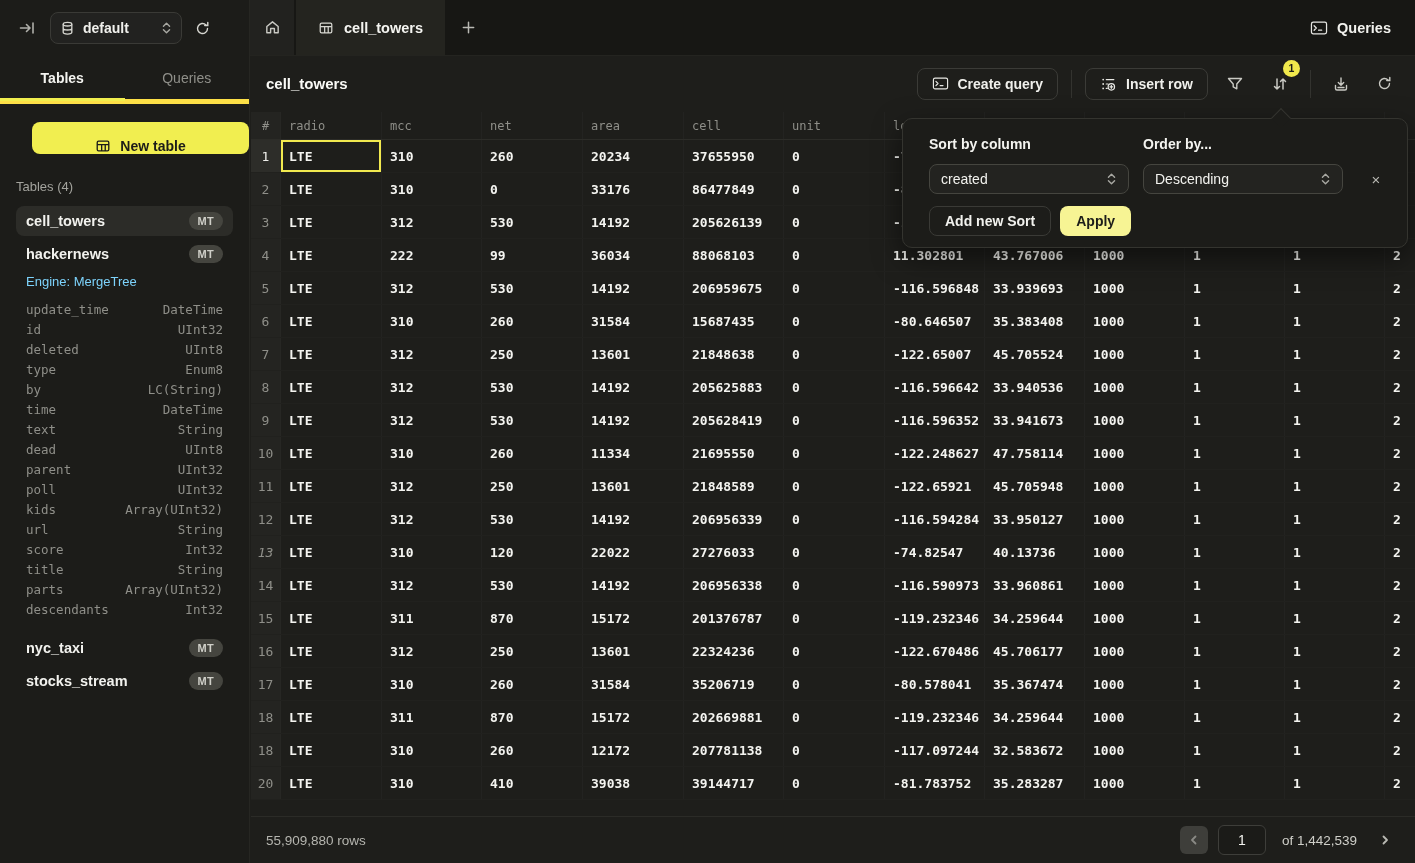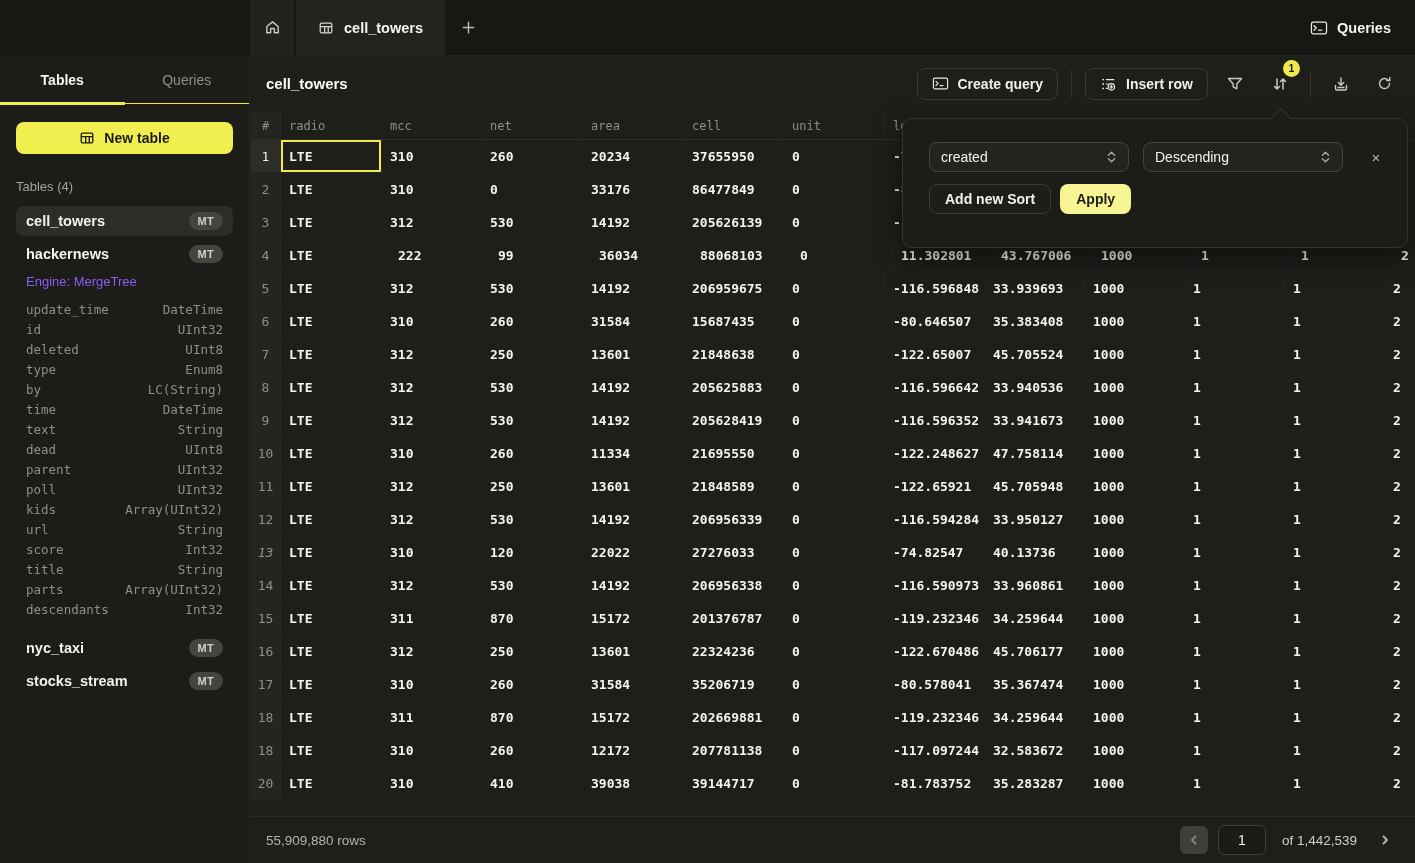--- a/index.html
+++ b/index.html
@@ -20,37 +20,37 @@
   .tb-refresh{margin-left:12px;cursor:pointer;}
   .tabstrip{position:absolute;left:250px;top:0;right:0;height:56px;background:#171714;display:flex;align-items:stretch;border-bottom:1px solid #242420;}
   .home-tab{width:44px;display:flex;align-items:center;justify-content:center;background:#22221f;cursor:pointer;}
   .tab{display:flex;align-items:center;gap:10px;padding:0 22px;background:#24241f;margin-left:2px;cursor:pointer;}
   .tab .tab-label{font-size:14.5px;font-weight:700;color:#f4f4f0;}
   .tab-plus{width:46px;display:flex;align-items:center;justify-content:center;cursor:pointer;}
   .queries-btn{position:absolute;right:24px;top:0;height:56px;display:flex;align-items:center;gap:9px;cursor:pointer;}
   .queries-btn span{font-size:14.5px;font-weight:700;color:#f2f2ee;}
   
   .sidebar{position:absolute;left:0;top:56px;width:250px;bottom:0;background:#1c1c19;border-right:1px solid #262622;}
-  .side-tabs{height:48px;display:flex;border-bottom:1px solid #fde047;}
+  .side-tabs{height:48px;display:flex;border-bottom:5px solid #fde047;}
   .side-tab{flex:1;display:flex;align-items:center;justify-content:center;font-size:14px;color:#8f8f89;cursor:pointer;position:relative;}
   .side-tab.active{color:#f4f4f0;font-weight:700;}
   .side-tab.active::after{content:"";position:absolute;left:0;right:0;bottom:-2px;height:3px;background:#f1ee4e;}
   .side-body{padding:18px 16px 0 16px;}
-  .new-table-btn{height:32px;width:100%;background:#f1ee50;border:none;border-radius:8px;display:flex;align-items:center;justify-content:center;gap:9px;cursor:pointer;}
+  .new-table-btn{height:32px;width:100%;background:#f1ee50;border:none;border-radius:8px;display:flex;align-items:flex-end;justify-content:center;gap:9px;cursor:pointer;margin-left:16px;}
   .new-table-btn span{font-size:14px;font-weight:700;color:#1c1c19;}
   .search-box{margin-top:16px;height:32px;border:1px solid #3a3a36;border-radius:8px;display:flex;align-items:center;padding:0 10px;gap:8px;background:#1f1f1c;}
   .search-box input{background:transparent;border:none;outline:none;color:#e8e8e4;font-size:14px;width:100%;font-family:"Liberation Sans",sans-serif;}
   .search-box input::placeholder{color:#84847e;}
   .section-label{margin-top:25px;font-size:13px;color:#a3a39d;}
   .tables-list{margin-top:12px;}
   .table-item{height:30px;display:flex;align-items:center;justify-content:space-between;padding:0 10px;border-radius:8px;cursor:pointer;margin-bottom:3px;}
   .table-item.selected{background:#2c2c28;}
   .table-item .tname{font-size:14.5px;font-weight:700;color:#f2f2ee;}
   .mt-badge{background:#45453f;color:#cfcfc8;font-size:11px;font-weight:700;border-radius:999px;padding:3px 9px;letter-spacing:.3px;}
-  .engine-line{font-size:13px;color:#8b5cf6;padding:2px 10px 8px 10px;}
+  .engine-line{font-size:13px;color:#7dd3fc;padding:2px 10px 8px 10px;}
   .fields{padding:2px 10px 6px 10px;}
   .field-row{height:20px;display:flex;justify-content:space-between;align-items:center;font-family:"DejaVu Sans Mono",monospace;font-size:12.5px;color:#8f8f89;}
   .spacer-8{height:8px;}
   
   .main-toolbar{position:absolute;left:251px;top:56px;right:0;height:55px;background:#1e1e1b;display:flex;align-items:center;}
   .main-title{margin-left:15px;font-size:15px;font-weight:700;color:#fafaf6;flex:0 0 auto;}
   .toolbar-right{margin-left:auto;display:flex;align-items:center;margin-right:14px;}
   .tool-btn{height:32px;border:1px solid #3b3b37;border-radius:8px;background:#1e1e1b;display:flex;align-items:center;gap:9px;padding:0 14px;cursor:pointer;}
   .tool-btn span{font-size:14px;font-weight:700;color:#f0f0ec;}
   .v-div{width:1px;height:28px;background:#33332f;margin:0 13px;}
@@ -73,34 +73,61 @@
   .pager{margin-left:auto;display:flex;align-items:center;margin-right:18px;gap:10px;}
   .pg-prev{width:28px;height:28px;border-radius:6px;background:#3e3e3a;display:flex;align-items:center;justify-content:center;cursor:pointer;}
   .pg-input{width:48px;height:30px;border:1px solid #3e3e3a;border-radius:6px;background:#1b1b18;color:#f4f4f0;font-size:14px;text-align:center;font-family:"Liberation Sans",sans-serif;}
   .pg-of{font-size:13.5px;color:#cfcfc9;margin:0 6px;}
   .pg-next{width:24px;height:28px;display:flex;align-items:center;justify-content:center;cursor:pointer;}
   
   .popup{position:absolute;left:902px;top:118px;width:506px;height:130px;background:#1c1c19;border:1px solid #34342f;border-radius:10px;box-shadow:0 10px 28px rgba(0,0,0,.5);z-index:10;padding:17px 0 0 26px;}
   .popup .caret{position:absolute;top:-8px;left:371px;width:14px;height:14px;background:#1c1c19;border-left:1px solid #34342f;border-top:1px solid #34342f;transform:rotate(45deg);}
   .pop-labels{display:flex;}
   .pop-label{width:200px;margin-right:14px;font-size:14px;font-weight:700;color:#f4f4f0;}
-  .pop-selects{display:flex;align-items:center;margin-top:6px;}
+  .pop-selects{display:flex;align-items:center;margin-top:12px;}
   .pop-select{width:200px;height:30px;margin-right:14px;border:1px solid #45453f;border-radius:8px;background:#232320;display:flex;align-items:center;padding:0 11px;cursor:pointer;}
   .pop-select span{flex:1;font-size:14px;color:#f2f2ee;}
   .pop-close{margin-left:8px;color:#b9b9b3;font-size:15px;cursor:pointer;width:22px;text-align:center;}
   .pop-actions{display:flex;margin-top:12px;gap:9px;}
   .add-sort-btn{height:30px;padding:0 15px;border:1px solid #3a3a36;border-radius:8px;background:#1d1d1a;color:#f2f2ee;font-size:14px;font-weight:700;cursor:pointer;font-family:"Liberation Sans",sans-serif;}
   .apply-btn{height:30px;padding:0 16px;border:none;border-radius:8px;background:#f7f494;color:#1d1d1a;font-size:14px;font-weight:700;cursor:pointer;font-family:"Liberation Sans",sans-serif;}
 </style>
 </head>
 <body>
 
 <div class="app">
 
   <div class="topbar">
+    <div class="topbar-left">
+      <div class="collapse-btn">
+        <svg width="18" height="18" viewBox="0 0 18 18" fill="none" stroke="#c9c9c3" stroke-width="1.6" stroke-linecap="round" stroke-linejoin="round">
+            <path d="M2.5 9h9M8.5 5.5 12 9l-3.5 3.5M15 4v10"></path>
+          </svg>
+      </div>
+      <div class="db-select">
+        <span>
+          <svg width="15" height="15" viewBox="0 0 16 16" fill="none" stroke="#d7d7d1" stroke-width="1.4">
+              <ellipse cx="8" cy="3.4" rx="4.6" ry="1.9"></ellipse>
+              <path d="M3.4 3.4v4.3c0 1 2 1.9 4.6 1.9s4.6-.9 4.6-1.9V3.4M3.4 7.7V12c0 1 2 1.9 4.6 1.9s4.6-.9 4.6-1.9V7.7"></path>
+            </svg>
+        </span>
+        <span class="lbl">default</span>
+        <span>
+          <svg width="11" height="14" viewBox="0 0 12 16" fill="none" stroke="#a8a8a2" stroke-width="1.6" stroke-linecap="round" stroke-linejoin="round">
+              <path d="M2.5 6 6 2.5 9.5 6M2.5 10 6 13.5 9.5 10"></path>
+            </svg>
+        </span>
+      </div>
+      <div class="tb-refresh">
+        <svg width="17" height="17" viewBox="0 0 18 18" fill="none" stroke="#d7d7d1" stroke-width="1.5" stroke-linecap="round">
+            <path d="M14.3 9a5.3 5.3 0 1 1-1.6-3.8"></path>
+            <path d="M14.6 2.6v3.2h-3.2"></path>
+          </svg>
+      </div>
+    </div>
 
     <div class="tabstrip">
       <div class="home-tab">
         <svg width="17" height="17" viewBox="0 0 18 18" fill="none" stroke="#c9c9c3" stroke-width="1.5" stroke-linejoin="round">
             <path d="M3 8 9 3l6 5v6.5H11V10H7v4.5H3Z"></path>
           </svg>
       </div>
       <div class="tab">
         <span>
           <svg width="16" height="16" viewBox="0 0 18 18" fill="none" stroke="#d7d7d1" stroke-width="1.4">
@@ -335,21 +362,21 @@
           <div class="td" style="width: 100px;">-1</div>
           <div class="td" style="width: 100px;"></div>
           <div class="td" style="width: 100px;"></div>
           <div class="td" style="width: 100px;"></div>
           <div class="td" style="width: 100px;"></div>
           <div class="td" style="width: 35px;"></div>
         </div>
         <div class="tr">
           <div class="td gutter" style="width: 30px;">4</div>
           <div class="td" style="width: 101px;">LTE</div>
-          <div class="td" style="width: 100px; margin-left: 8px;">222</div>
+          <div class="td" style="width: 100px;">222</div>
           <div class="td" style="width: 101px;">99</div>
           <div class="td" style="width: 101px;">36034</div>
           <div class="td" style="width: 100px;">88068103</div>
           <div class="td" style="width: 101px;">0</div>
           <div class="td" style="width: 100px;">11.302801</div>
           <div class="td" style="width: 100px;">43.767006</div>
           <div class="td" style="width: 100px;">1000</div>
           <div class="td" style="width: 100px;">1</div>
           <div class="td" style="width: 100px;">1</div>
           <div class="td" style="width: 35px;">2</div>
@@ -610,20 +637,24 @@
       <div class="pg-next">
         <svg width="12" height="12" viewBox="0 0 12 12" fill="none" stroke="#b9b9b3" stroke-width="1.8" stroke-linecap="round" stroke-linejoin="round">
             <path d="M4.5 2.5 8 6l-3.5 3.5"></path>
           </svg>
       </div>
     </div>
   </div>
 
   <div class="popup">
     <div class="caret"></div>
+    <div class="pop-labels">
+      <div class="pop-label">Sort by column</div>
+      <div class="pop-label">Order by...</div>
+    </div>
     <div class="pop-selects">
       <div class="pop-select">
         <span>created</span>
         <svg width="11" height="14" viewBox="0 0 12 16" fill="none" stroke="#a8a8a2" stroke-width="1.6" stroke-linecap="round" stroke-linejoin="round">
             <path d="M2.5 6 6 2.5 9.5 6M2.5 10 6 13.5 9.5 10"></path>
           </svg>
       </div>
       <div class="pop-select">
         <span>Descending</span>
         <svg width="11" height="14" viewBox="0 0 12 16" fill="none" stroke="#a8a8a2" stroke-width="1.6" stroke-linecap="round" stroke-linejoin="round">

